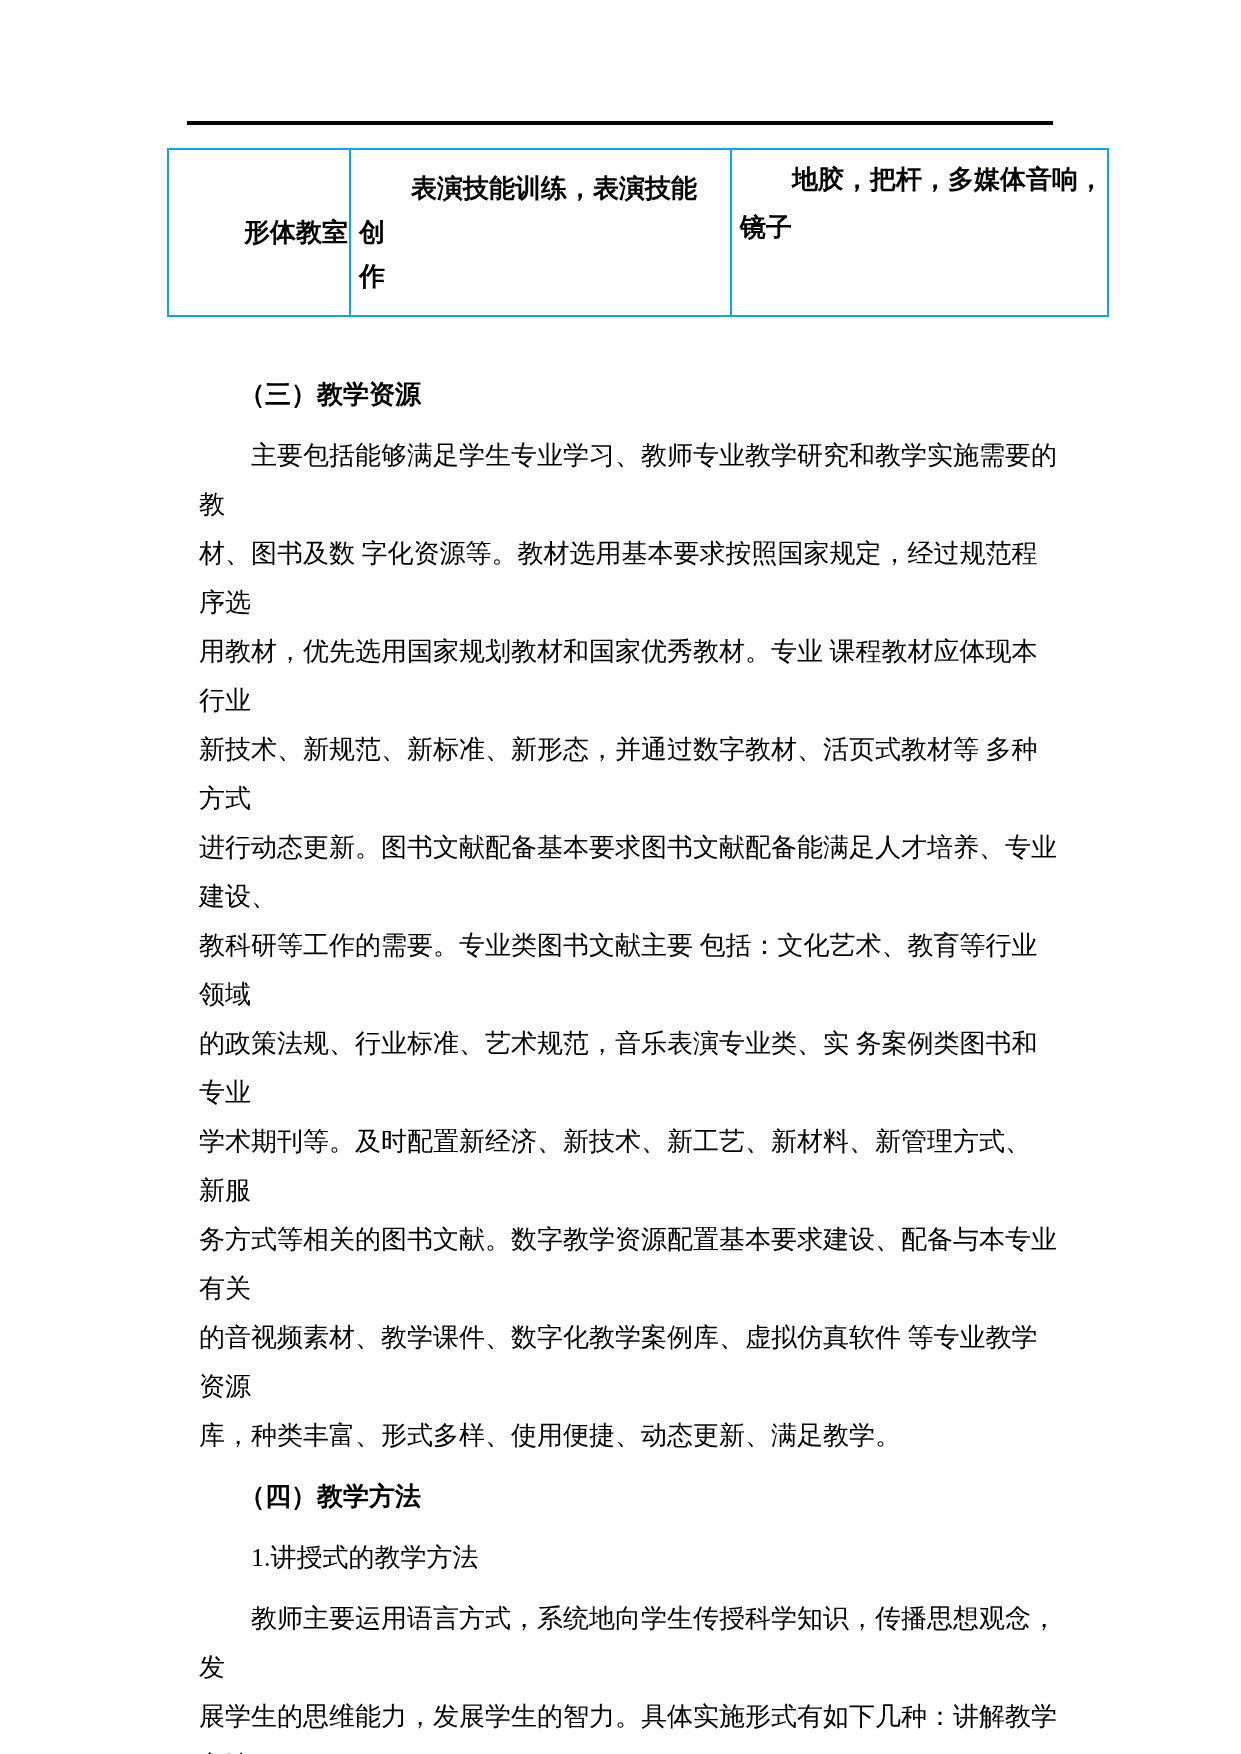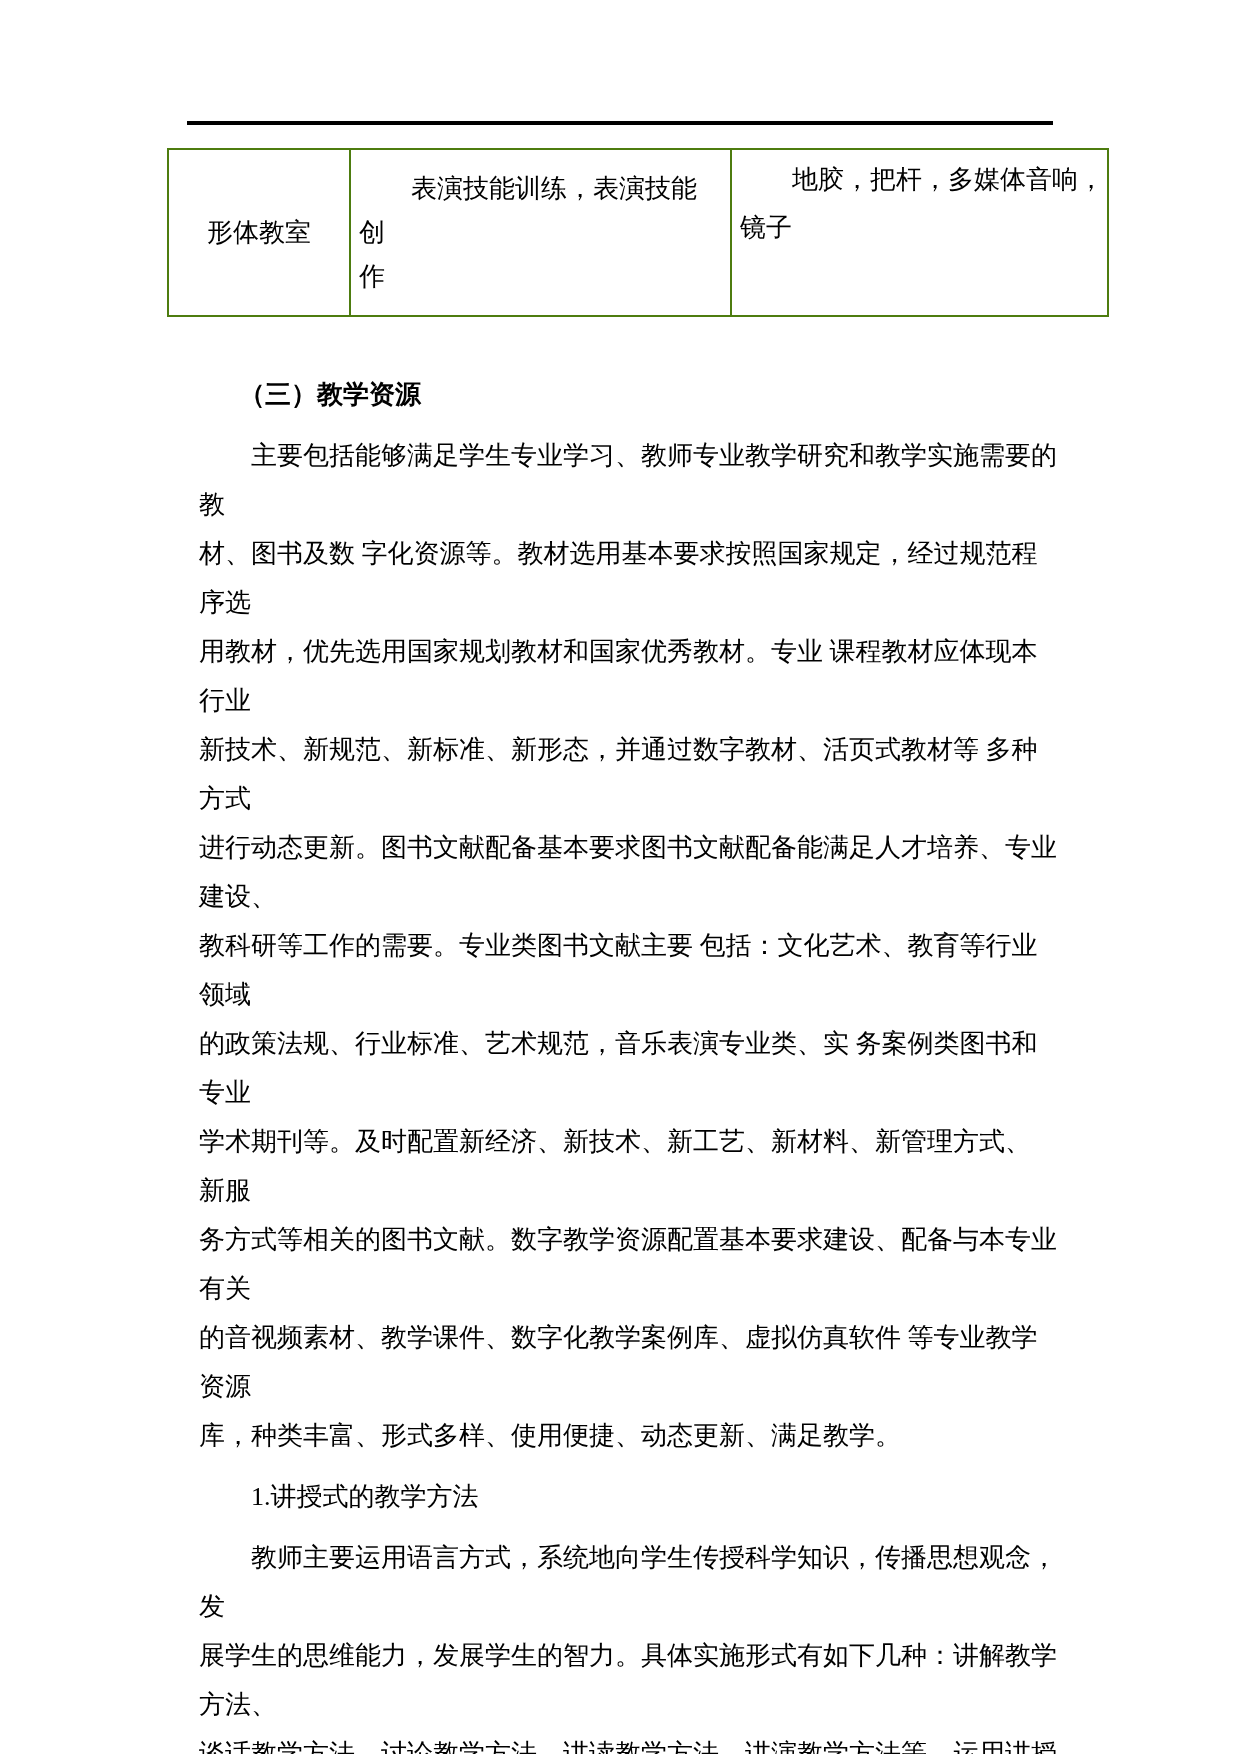--- a/index.html
+++ b/index.html
@@ -25,26 +25,27 @@
     position: absolute;
     left: 167px;
     top: 148px;
     width: 908px;
     height: 169px;
     border-collapse: collapse;
     table-layout: fixed;
     font-size: 26px;
   }
   table.doc-table td {
-    border: 2px solid #4d7c0f;
+    border: 2px solid #0ea5e9;
     overflow: hidden;
+    font-weight: bold;
   }
   td.cell-room {
     width: 178px;
-    text-align: center;
+    text-align: right;
     vertical-align: middle;
     line-height: 30px;
   }
   td.cell-usage {
     width: 363px;
     vertical-align: middle;
     line-height: 44px;
     white-space: pre-line;
     text-indent: 52px;
     padding: 0 8px;
@@ -104,20 +105,21 @@
 材、图书及数 字化资源等。教材选用基本要求按照国家规定，经过规范程序选
 用教材，优先选用国家规划教材和国家优秀教材。专业 课程教材应体现本行业
 新技术、新规范、新标准、新形态，并通过数字教材、活页式教材等 多种方式
 进行动态更新。图书文献配备基本要求图书文献配备能满足人才培养、专业建设、
 教科研等工作的需要。专业类图书文献主要 包括：文化艺术、教育等行业领域
 的政策法规、行业标准、艺术规范，音乐表演专业类、实 务案例类图书和专业
 学术期刊等。及时配置新经济、新技术、新工艺、新材料、新管理方式、 新服
 务方式等相关的图书文献。数字教学资源配置基本要求建设、配备与本专业有关
 的音视频素材、教学课件、数字化教学案例库、虚拟仿真软件 等专业教学资源
 库，种类丰富、形式多样、使用便捷、动态更新、满足教学。</p>
+    <h3>（四）教学方法</h3>
     <p>1.讲授式的教学方法</p>
     <p>教师主要运用语言方式，系统地向学生传授科学知识，传播思想观念，发
 展学生的思维能力，发展学生的智力。具体实施形式有如下几种：讲解教学方法、
 谈话教学方法、讨论教学方法、讲读教学方法、讲演教学方法等。运用讲授式教
 学方法的基本要求主要体现在下述几个方面：科学地组织教学内容、教师的教学
 语言应具有清晰、精练、准确、生动等特点、善于设问解疑，激发学生的求知欲
 望和积极的思维活动。</p>
 
   </div>
 

